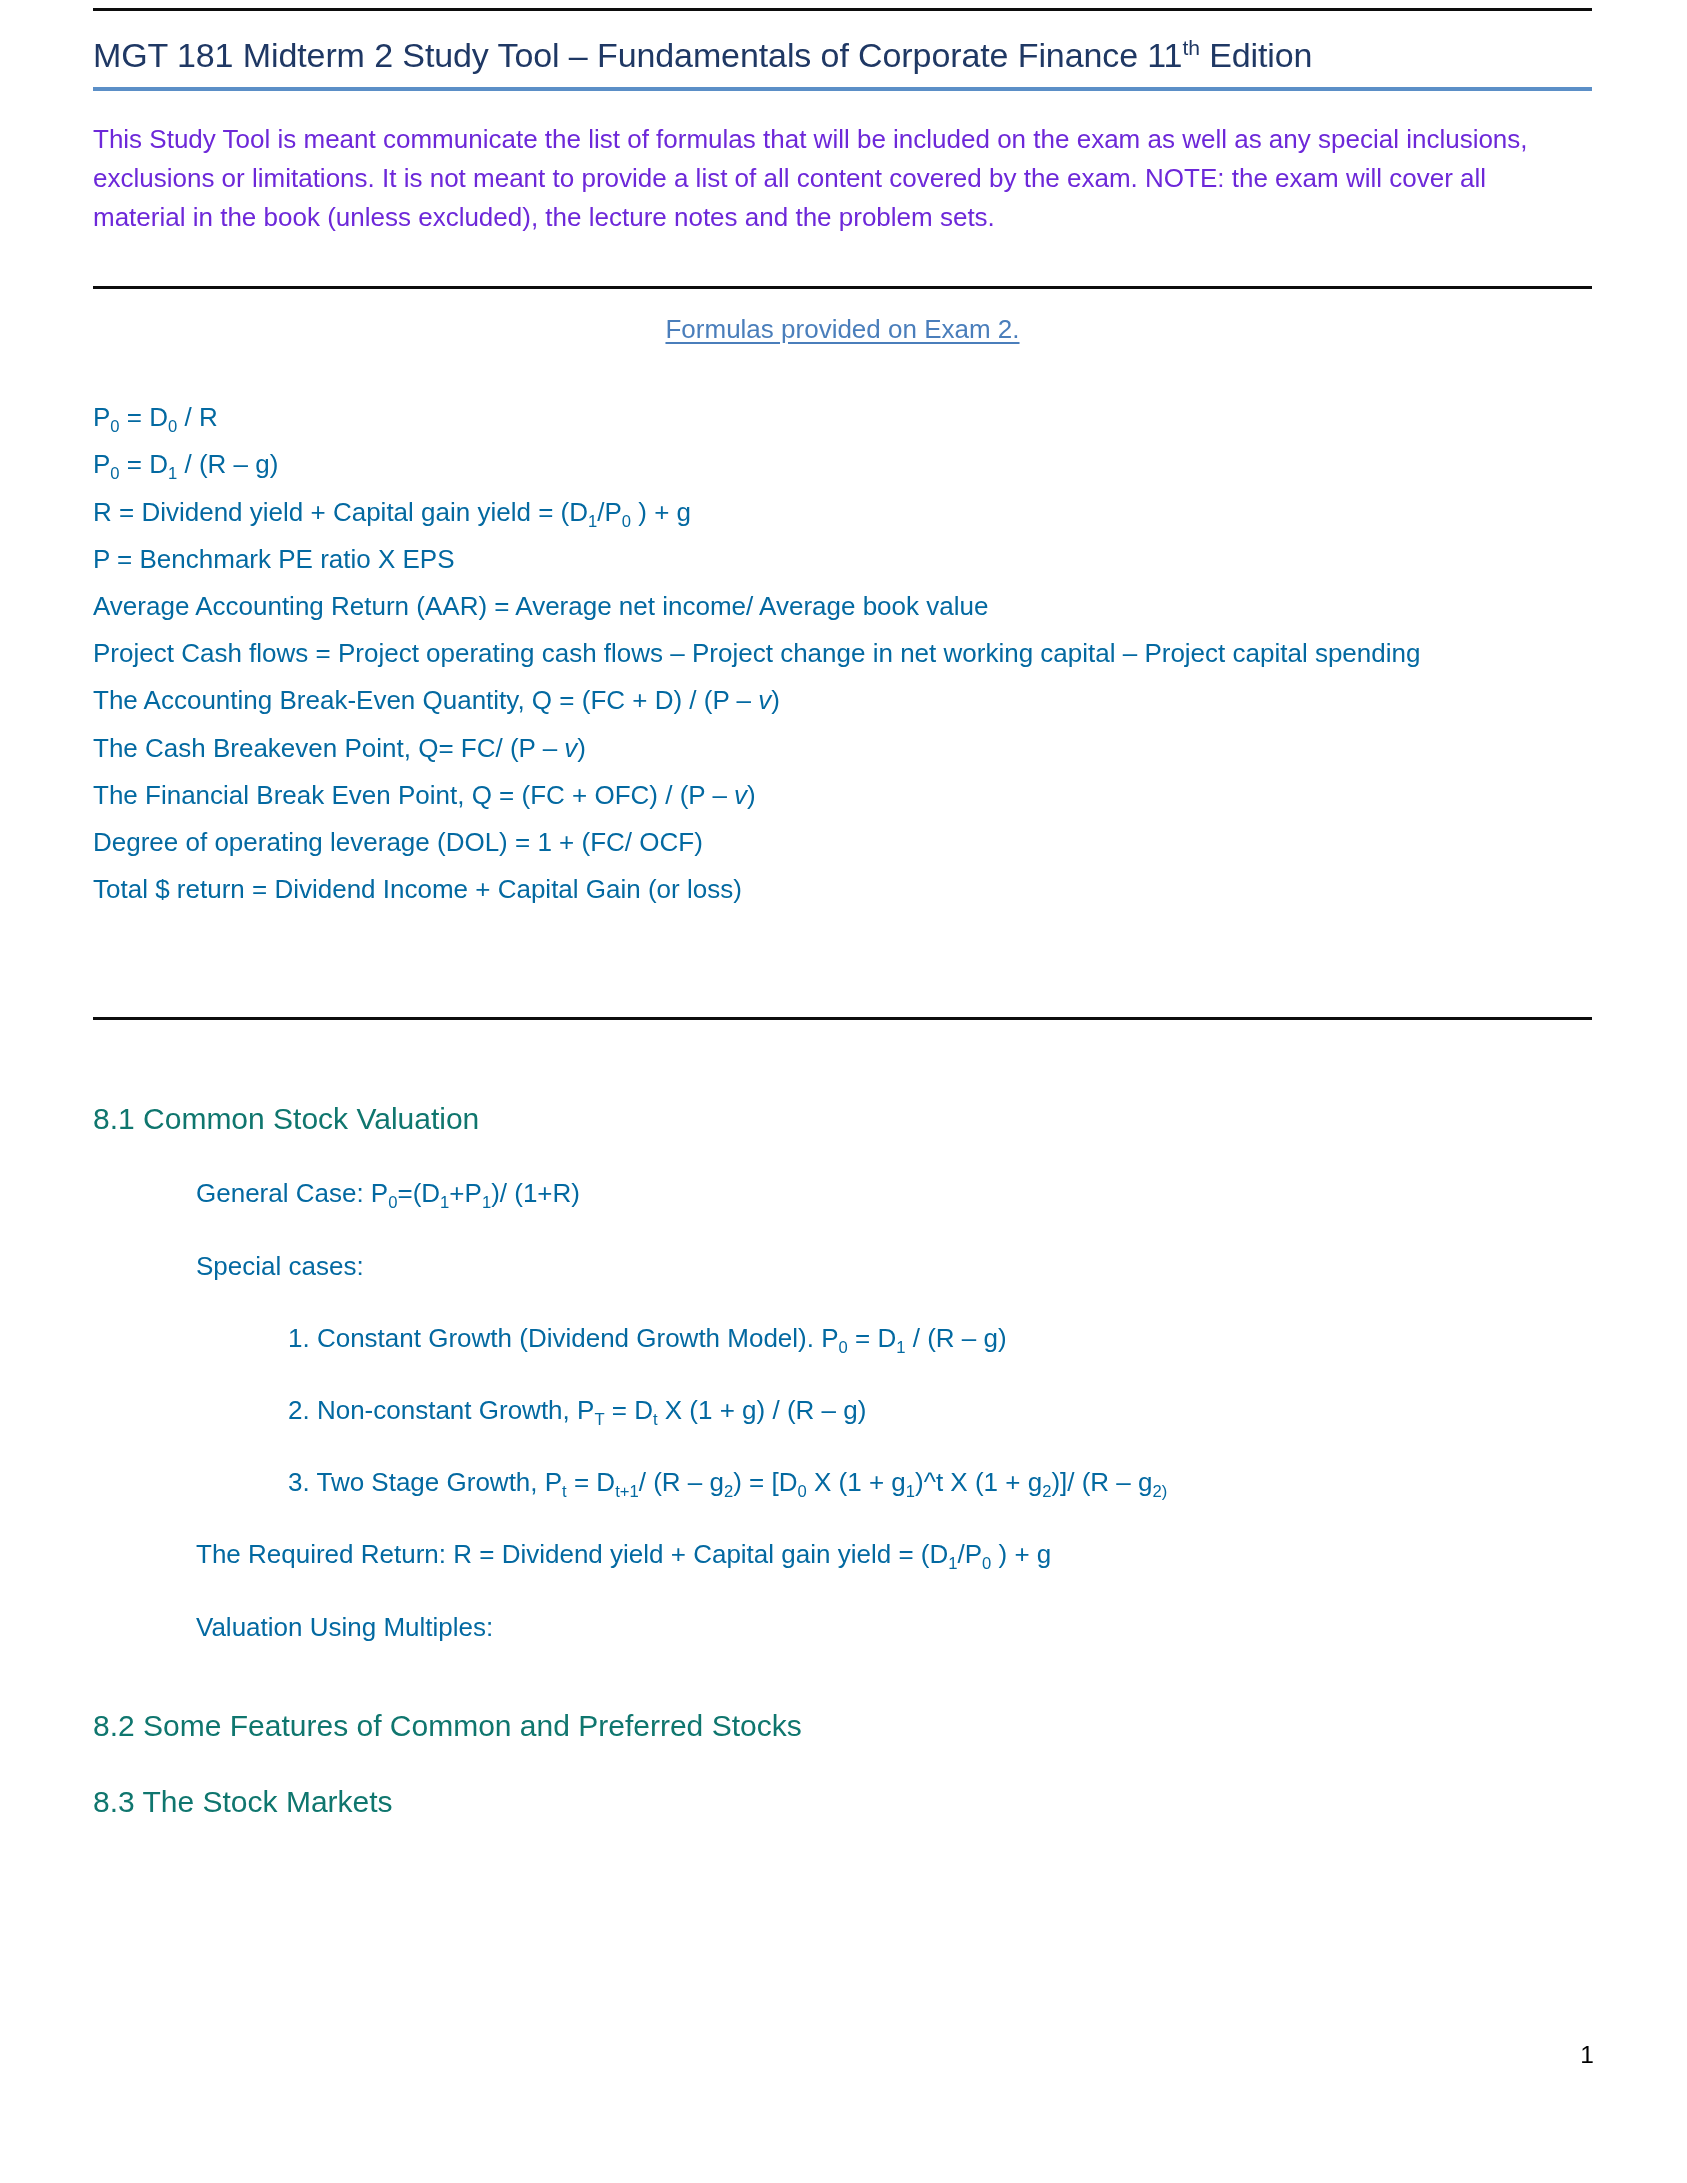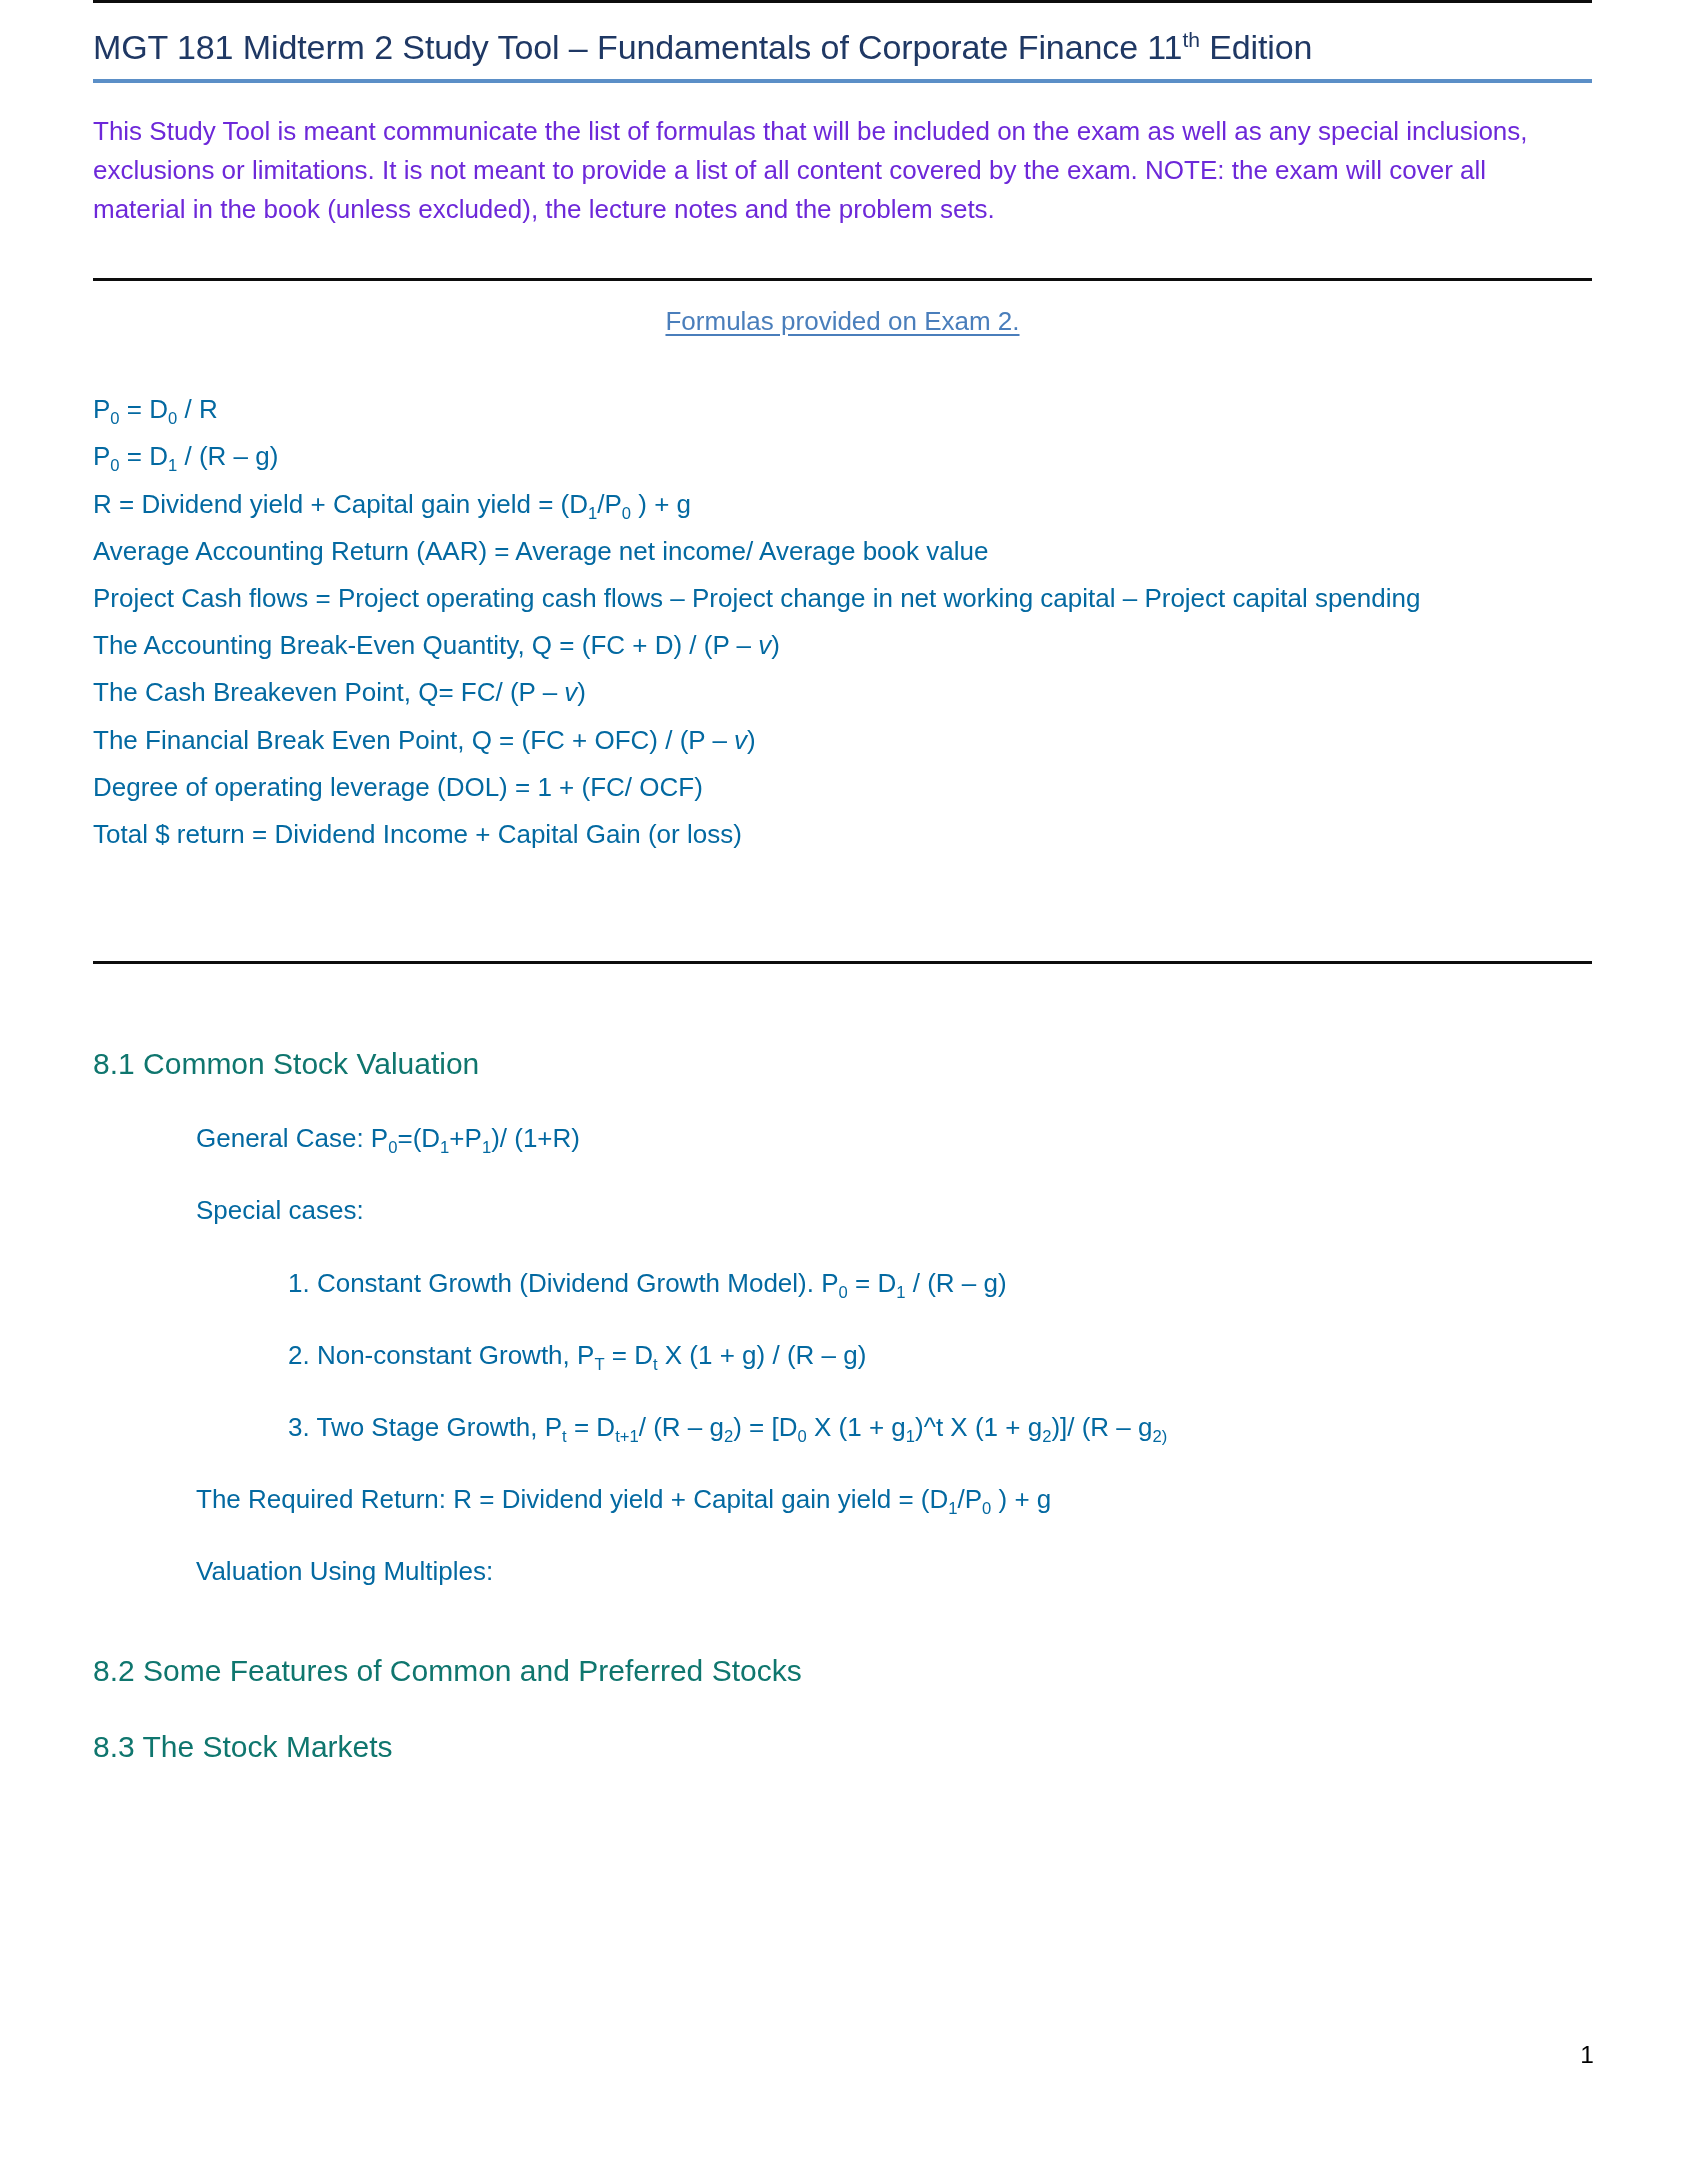--- a/index.html
+++ b/index.html
@@ -16,21 +16,21 @@
     width: 1687px;
     height: 2183px;
     background: #ffffff;
     box-sizing: border-box;
     padding: 0;
     overflow: hidden;
   }
   .content {
     position: absolute;
     left: 93px;
-    top: 0;
+    top: 8px;
     width: 1502px;
   }
 
   
   .rule-black {
     height: 0;
     border-top: 3.3px solid #0d0d0d;
     width: 1499px;
     margin: 0;
   }
@@ -143,20 +143,21 @@
     <div class="spacer-sm"></div>
 
     <div class="section-heading">Formulas provided on Exam 2.</div>
 
     <div class="spacer-md"></div>
 
     <div>
       <div class="formula">P<sub>0</sub> = D<sub>0</sub> / R</div>
       <div class="formula">P<sub>0</sub> = D<sub>1</sub> / (R – g)</div>
       <div class="formula">R = Dividend yield + Capital gain yield =  (D<sub>1</sub>/P<sub>0</sub> ) + g</div>
+      <div class="formula">P = Benchmark PE ratio X EPS</div>
       <div class="formula">Average Accounting Return (AAR) = Average net income/ Average book value</div>
       <div class="formula">Project Cash flows = Project operating cash flows – Project change in net working capital – Project capital spending</div>
       <div class="formula">The Accounting Break-Even Quantity, Q = (FC + D) / (P – <span class="ital">v</span>)</div>
       <div class="formula">The Cash Breakeven Point, Q= FC/ (P – <span class="ital">v</span>)</div>
       <div class="formula">The Financial Break Even Point, Q = (FC + OFC) / (P – <span class="ital">v</span>)</div>
       <div class="formula">Degree of operating leverage (DOL) = 1 + (FC/ OCF)</div>
       <div class="formula">Total $ return = Dividend Income + Capital Gain (or loss)</div>
     </div>
 
     <div class="spacer-lg"></div>

